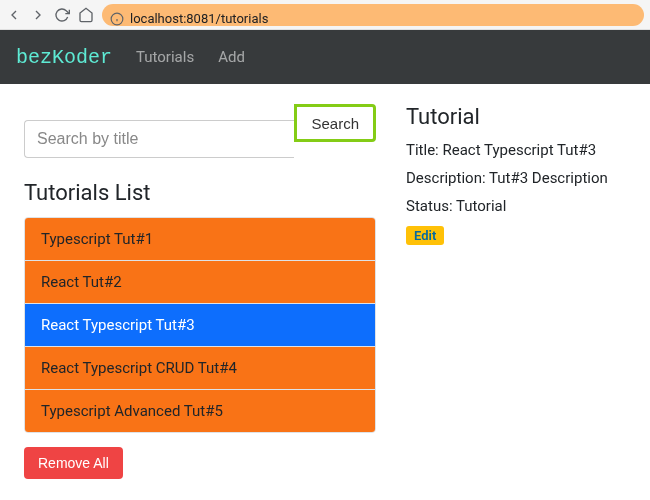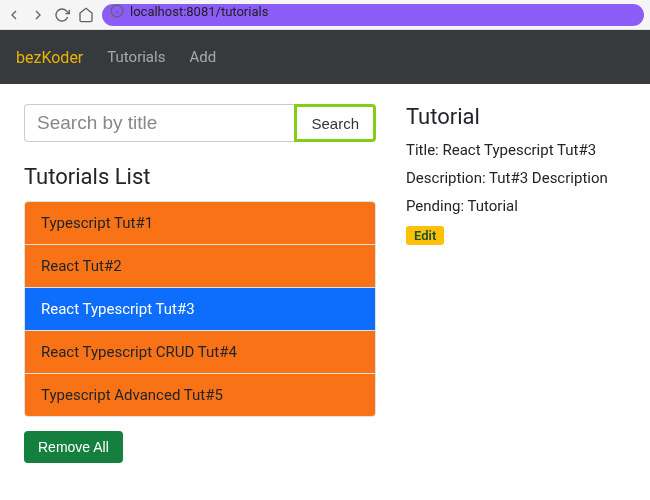--- a/index.html
+++ b/index.html
@@ -1,41 +1,41 @@
 <!DOCTYPE html>
 <html><head>
   <meta charset="utf-8">
   <style>
     * { box-sizing: border-box; margin: 0; padding: 0; }
     body { font-family: -apple-system, "Segoe UI", Roboto, Arial, sans-serif; width: 650px; height: 500px; overflow: hidden; background: #fff; }
     .browser-bar { height: 30px; background: #f5f5f5; display: flex; align-items: center; padding: 0 6px; gap: 8px; border-bottom: 1px solid #e0e0e0; }
     .browser-bar .nav-icon { width: 16px; height: 16px; display: flex; align-items: center; justify-content: center; color: #5f6368; cursor: pointer; }
     .browser-bar .nav-icon svg { width: 16px; height: 16px; }
-    .addr { flex: 1; background: #8b5cf6; border-radius: 14px; height: 22px; display: flex; align-items: flex-start; padding: 0 8px; font-size: 13px; color: #5f6368; gap: 6px; }
+    .addr { flex: 1; background: #fdba74; border-radius: 14px; height: 22px; display: flex; align-items: flex-end; padding: 0 8px; font-size: 13px; color: #5f6368; gap: 6px; }
     .addr .info-icon { width: 14px; height: 14px; display:flex; align-items:center; justify-content:center; }
     .addr .url { color: #202124; }
     .navbar { background: #373a3c; height: 54px; display: flex; align-items: center; padding: 0 16px; gap: 18px; }
-    .brand { color: #eab308; font-size: 16px; }
+    .brand { color: #5eead4; font-size: 20px; font-family: Liberation Mono, monospace; }
     .navlink { color: rgba(255,255,255,0.55); font-size: 15px; cursor: pointer; margin-left: 6px; }
     .content { padding: 20px 24px; display: flex; gap: 30px; }
     .left { width: 352px; }
     .right { flex: 1; }
     .search-row { display: flex; margin-bottom: 22px; }
-    .search-input { flex: 1; height: 38px; border: 1px solid #ccc; border-right: none; border-radius: 4px 0 0 4px; padding: 16px 12px; font-size: 19px; color: #555; }
+    .search-input { flex: 1; height: 38px; border: 1px solid #ccc; border-right: none; border-radius: 4px 0 0 4px; padding: 16px 12px; font-size: 16px; color: #555; margin-top: 16px; }
     .search-input::placeholder { color: #888; }
     .search-btn { height: 38px; padding: 0 14px; border: 3px solid #84cc16; border-radius: 0 4px 4px 0; background: #fff; font-size: 15px; color: #333; cursor: pointer; }
     h2 { font-size: 22px; font-weight: 400; color: #212529; margin-bottom: 12px; }
     .list { border: 1px solid #dee2e6; border-radius: 4px; overflow: hidden; }
     .list-item { padding: 12px 16px; font-size: 15px; color: #212529; border-bottom: 1px solid #dee2e6; cursor: pointer; background:#f97316; }
     .list-item:last-child { border-bottom: none; }
     .list-item.active { background: #0d6efd; color: #fff; }
-    .remove-btn { margin-top: 14px; background: #15803d; color: #fff; border: none; border-radius: 4px; padding: 8px 14px; font-size: 14px; cursor: pointer; }
+    .remove-btn { margin-top: 14px; background: #ef4444; color: #fff; border: none; border-radius: 4px; padding: 8px 14px; font-size: 14px; cursor: pointer; }
     .field { font-size: 15px; color: #212529; margin-bottom: 10px; }
     .field .label { font-weight: 400; }
-    .edit-badge { display: inline-block; background: #ffc107; color: #14532d; font-size: 13px; font-weight: 600; padding: 2px 8px; border-radius: 3px; cursor: pointer; }
+    .edit-badge { display: inline-block; background: #ffc107; color: #0369a1; font-size: 13px; font-weight: 600; padding: 2px 8px; border-radius: 3px; cursor: pointer; }
   </style>
 </head>
 <body>
 
 <div class="browser-bar">
   <div class="nav-icon">
     <svg viewBox="0 0 24 24" fill="none" stroke="currentColor" stroke-width="2">
         <polyline points="15 18 9 12 15 6"></polyline>
       </svg>
   </div>
@@ -93,18 +93,18 @@
     <h2>Tutorial</h2>
     <div class="field">
       <span class="label">Title:</span>
       <span>React Typescript Tut#3</span>
     </div>
     <div class="field">
       <span class="label">Description:</span>
       <span>Tut#3 Description</span>
     </div>
     <div class="field">
-      <span class="label">Pending:</span>
+      <span class="label">Status:</span>
       <span>Tutorial</span>
     </div>
     <span class="edit-badge">Edit</span>
   </div>
 </div>
 
 </body></html>

